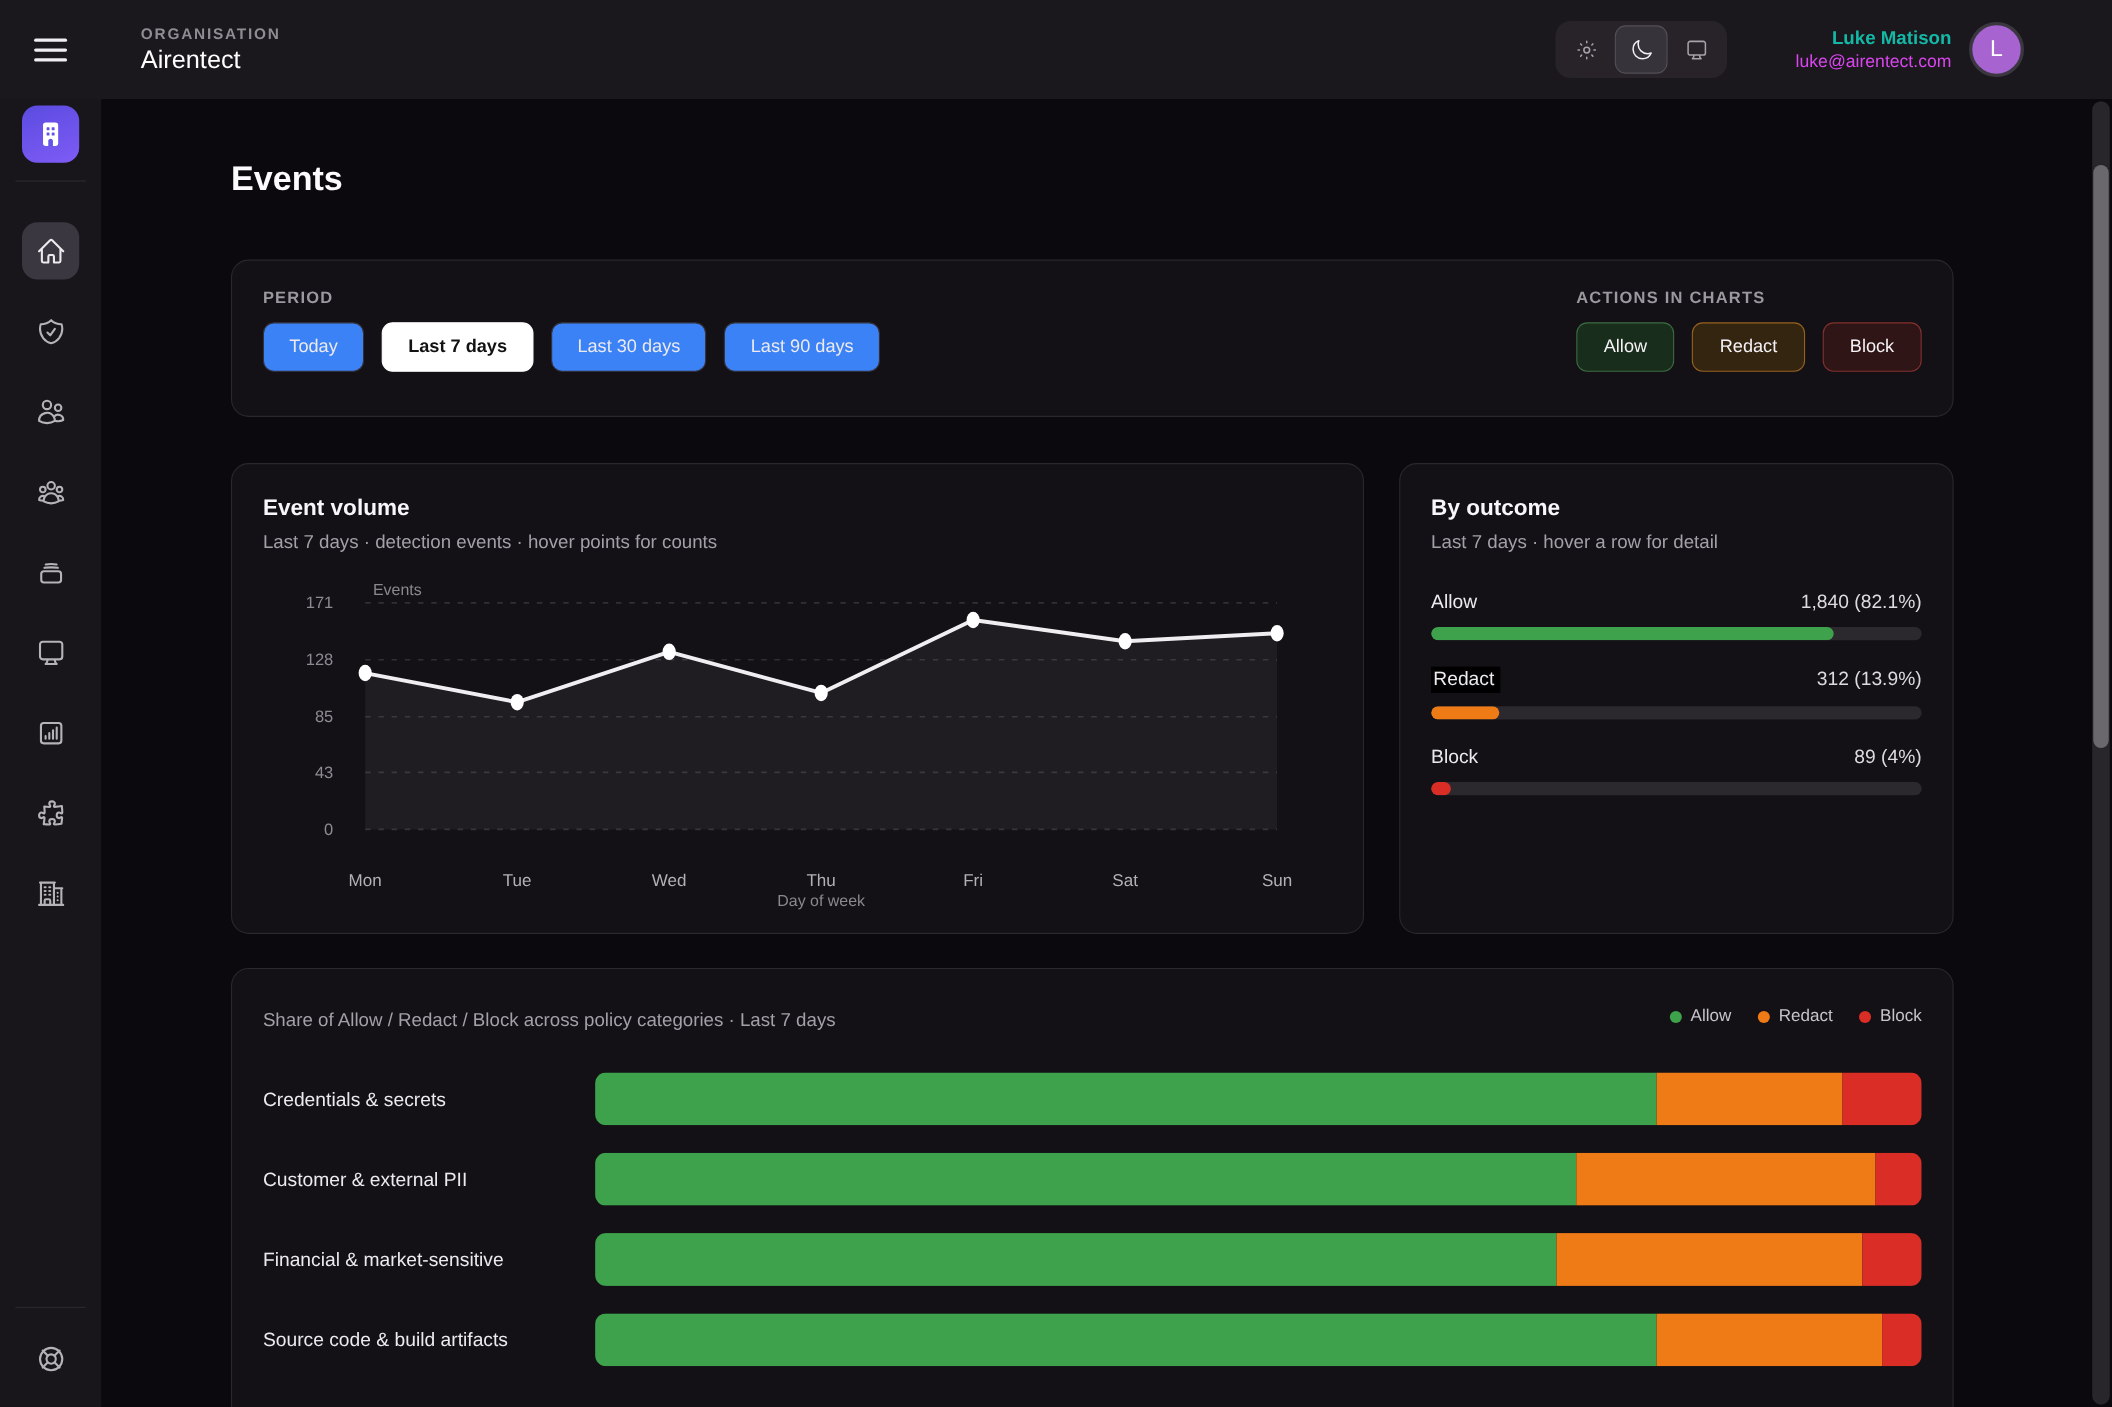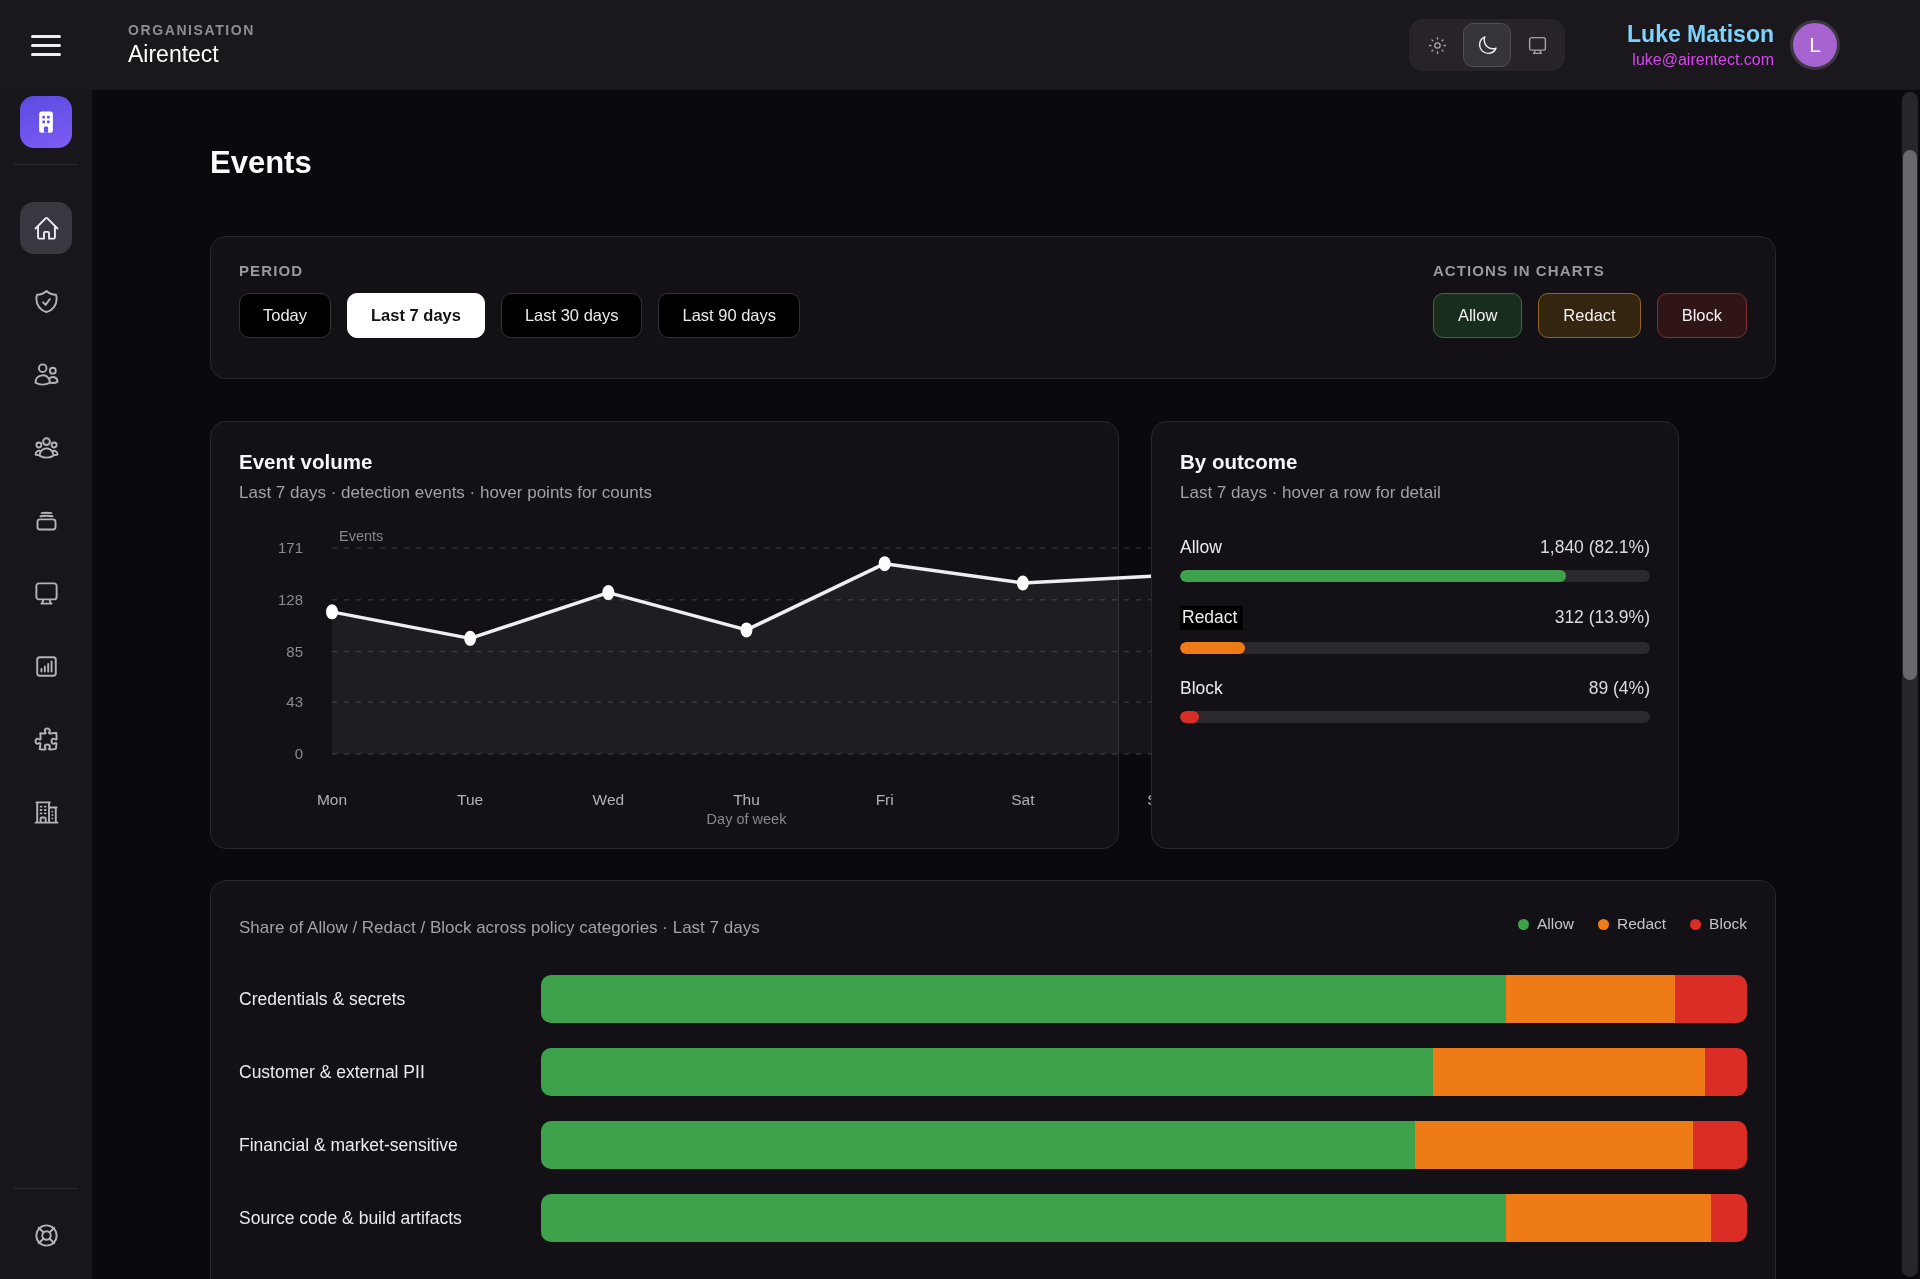--- a/index.html
+++ b/index.html
@@ -16,21 +16,21 @@
   .org-label { font-size:14px; letter-spacing:1.6px; color:#8f8c94; font-weight:600; }
   .org-name { font-size:23px; font-weight:400; color:#ffffff; margin-top:3px; }
   .top-spacer { flex:1; }
   .theme-toggle { height:52px; background:#272329; border-radius:14px; padding:4px;
     display:flex; align-items:center; gap:2px; }
   .theme-btn { width:48px; height:44px; border-radius:10px; background:none; border:1px solid transparent;
     display:flex; align-items:center; justify-content:center; cursor:pointer; color:#a5a2aa; }
   .theme-btn.active { background:#37333a; border-color:#534e57; color:#f2f0f4; }
   .theme-btn svg { width:21px; height:21px; }
   .user { text-align:right; margin-left:62px; }
-  .user-name { font-size:23px; font-weight:700; color:#7dd3fc; }
+  .user-name { font-size:17px; font-weight:700; color:#14b8a6; }
   .user-email { font-size:16px; color:#d946ef; margin-top:3px; }
   .avatar { width:50px; height:50px; border-radius:50%; background:#a763cf; border:3px solid #3a3740;
     display:flex; align-items:center; justify-content:center; margin-left:16px; margin-right:80px;
     cursor:pointer; }
   .avatar span { font-size:21px; color:#ffffff; font-weight:500; }
 
   
   .sidebar { position:absolute; top:90px; left:0; width:92px; bottom:0; background:#18161b; z-index:4; }
   .logo-tile { width:52px; height:52px; border-radius:14px; margin:6px auto 0;
     background:linear-gradient(160deg,#5b4be0 0%,#7e5cf5 100%);
@@ -55,32 +55,32 @@
   
   .content { position:absolute; top:90px; left:92px; right:0; bottom:0; background:#0b090d; overflow:hidden; }
   h1.page-title { margin:55px 0 0 118px; font-size:31px; font-weight:600; color:#fbfafc; }
   .card { background:#131116; border:1px solid #2a272e; border-radius:16px; width:1566px; margin-left:118px; }
 
   
   .filter-card { margin-top:55px; height:143px; padding:25px 28px; display:flex; justify-content:space-between;gap:44px; }
   .filter-label { font-size:15px; letter-spacing:1.1px; color:#9b98a0; font-weight:600; margin-bottom:14px; }
   .btn-row { display:flex; gap:16px; }
   .pill { height:45px; padding:0 23px; border-radius:10px; font-size:16.5px; cursor:pointer;
-    background:#000000; color:#eceaee; border:1px solid #343038; font-family:inherit; }
+    background:#3b82f6; color:#eceaee; border:1px solid #343038; font-family:inherit; }
   .pill.selected { background:#ffffff; color:#121212; border-color:#ffffff; font-weight:600; }
   .action-pill { height:45px; padding:0 24px; border-radius:10px; font-size:16.5px; color:#f4f2f6;
     cursor:pointer; font-family:inherit; }
   .action-pill.allow  { background:#182d1b; border:1px solid #3c6b40; }
   .action-pill.redact { background:#33250f; border:1px solid #96621f; }
   .action-pill.block  { background:#2f1516; border:1px solid #83302f; }
 
   
   .charts-row { display:flex; gap:32px; margin:42px 0 0 118px; width:1566px; }
   .chart-card { background:#131116; border:1px solid #2a272e; border-radius:16px; padding:28px; height:428px; }
-  .volume-card { width:909px; }
+  .volume-card { width:1030px; }
   .outcome-card { width:528px; }
   .card-title { font-size:20.5px; font-weight:700; color:#f7f6f8; }
   .card-sub { font-size:17px; color:#a3a0a8; margin-top:9px; }
   #volume-svg { width:974px; height:305px; margin-top:22px; display:block; }
 
   
   .outcome-rows { margin-top:34px; }
   .outcome-row { margin-bottom:24px; cursor:pointer; }
   .orow-top { display:flex; justify-content:space-between; align-items:baseline; margin-bottom:12px; }
   .olabel { font-size:17.5px; color:#eceaee; }

